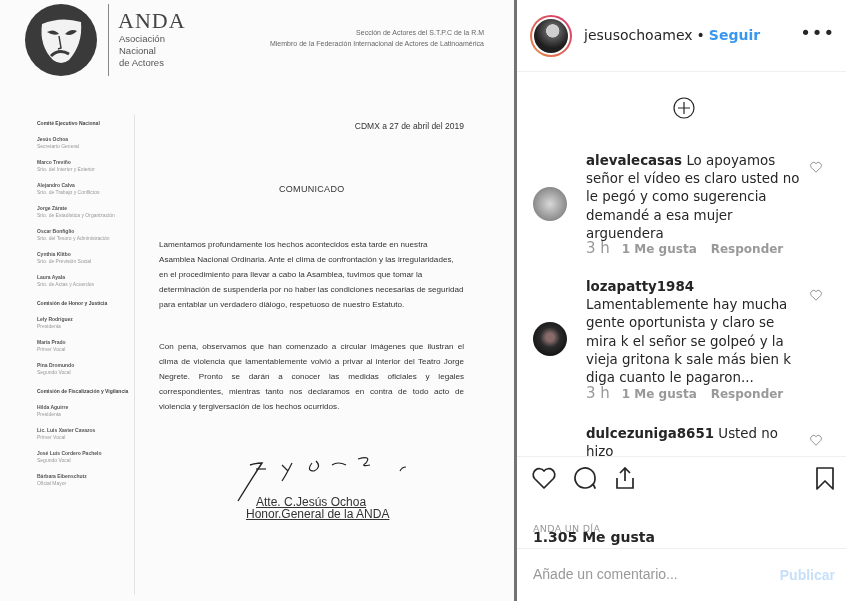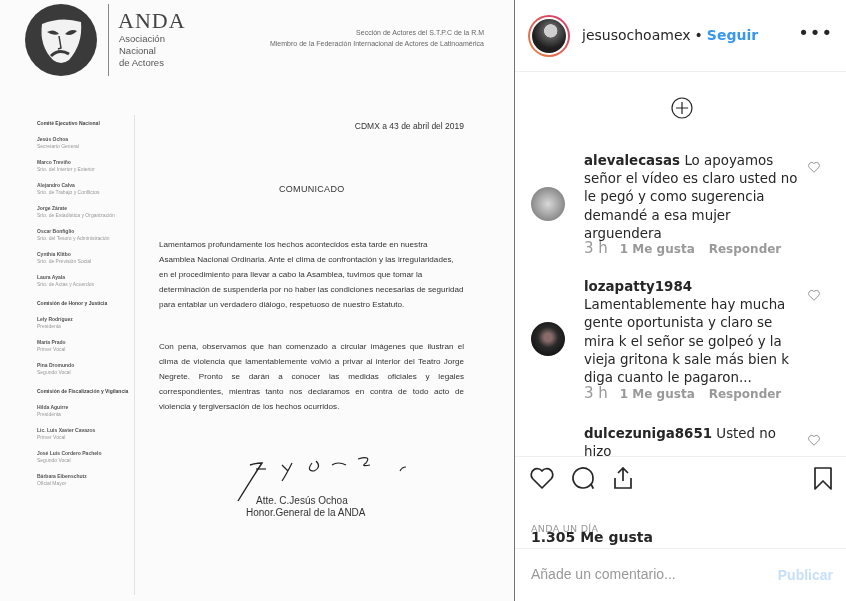--- a/index.html
+++ b/index.html
@@ -17,24 +17,24 @@
   .doc .sidebar-rule { position: absolute; left: 134px; top: 115px; width: 1px; height: 480px; background: #e2e2e2; }
   .doc .side { position: absolute; left: 37px; top: 120px; width: 95px; font-size: 5px; color: #777; line-height: 7px; }
   .doc .side .name { font-weight: bold; color: #555; margin-top: 9px; }
   .doc .side .role { color: #999; }
   .doc .side .section { font-weight: bold; color: #444; margin-top: 12px; }
   .doc .date { position: absolute; right: 50px; top: 121px; font-size: 8.5px; color: #333; }
   .doc .title { position: absolute; left: 279px; top: 184px; font-size: 9px; color: #333; letter-spacing: 0.3px; }
   .doc .para { position: absolute; left: 159px; width: 305px; font-size: 8.1px; line-height: 15px; color: #333; }
   .doc .para.justify { text-align: justify; }
   .doc .signature { position: absolute; left: 236px; top: 455px; }
-  .doc .sign-line { position: absolute; left: 256px; font-size: 10px; color: #333; }
+  .doc .sign-line { position: absolute; left: 256px; font-size: 12px; color: #333; text-decoration: underline; }
 
   
-  .panel { position: absolute; left: 514px; top: 0; width: 332px; height: 601px; border-left: 1px solid #737373; background: #fff; }
+  .panel { position: absolute; left: 514px; top: 0; width: 332px; height: 601px; border-left: 3px solid #737373; background: #fff; }
   .hdr { position: absolute; left: 0; top: 0; width: 332px; height: 72px; border-bottom: 1px solid #efefef; }
   .avatar-ring { position: absolute; left: 13px; top: 15px; width: 42px; height: 42px; border-radius: 50%; background: linear-gradient(45deg, #e58a47, #d6336c); padding: 2px; }
   .avatar-inner { width: 100%; height: 100%; border-radius: 50%; background: #fff; padding: 2px; }
   .avatar-pic { width: 100%; height: 100%; border-radius: 50%; background: radial-gradient(circle at 55% 35%, #cfcfcf 0 22%, #5a5a5a 24%, #1e1e1e 60%); }
   .username { position: absolute; left: 67px; top: 27px; font-size: 14px; color: #262626; }
   .dot { color: #262626; margin: 0 4px; }
   .follow { color: #3897f0; font-weight: bold; cursor: pointer; }
   .more { position: absolute; right: 14px; top: 26px; font-size: 18px; letter-spacing: 1px; color: #262626; line-height: 14px; cursor: pointer; }
 
   .comments { position: absolute; left: 0; top: 72px; width: 332px; height: 385px; overflow: hidden; }
@@ -109,21 +109,21 @@
     <div class="role">Presidenta</div>
     <div class="name">Lic. Luis Xavier Cavazos</div>
     <div class="role">Primer Vocal</div>
     <div class="name">José Luis Cordero Pachelo</div>
     <div class="role">Segundo Vocal</div>
     <div class="name">Bárbara Eibenschutz</div>
     <div class="role">Oficial Mayor</div>
   </div>
   <div class="sidebar-rule"></div>
 
-  <div class="date">CDMX a 43 de abril del 2019</div>
+  <div class="date">CDMX a 27 de abril del 2019</div>
   <div class="title">COMUNICADO</div>
   <div class="para" style="top:237px">Lamentamos profundamente los hechos acontecidos esta tarde en nuestra Asamblea Nacional Ordinaria. Ante el clima de confrontación y las irregularidades, en el procedimiento para llevar a cabo la Asamblea, tuvimos que tomar la determinación de suspenderla por no haber las condiciones necesarias de seguridad para entablar un verdadero diálogo, respetuoso de nuestro Estatuto.</div>
   <div class="para justify" style="top:339px">Con pena, observamos que han comenzado a circular imágenes que ilustran el clima de violencia que lamentablemente volvió a privar al interior del Teatro Jorge Negrete.  Pronto se darán a conocer las medidas oficiales y legales correspondientes, mientras tanto nos declaramos en contra de todo acto de violencia y tergiversación de los hechos ocurridos.</div>
 
   <svg class="signature" width="200" height="50" viewBox="0 0 200 50">
     <path d="M2 46 Q18 20 26 8 Q20 8 14 10" stroke="#222" stroke-width="1.4" fill="none"></path>
     <path d="M20 14 L30 14" stroke="#222" stroke-width="1.2" fill="none"></path>
     <path d="M46 10 L52 16 M56 8 Q50 20 46 26" stroke="#222" stroke-width="1.2" fill="none"></path>
     <path d="M76 8 Q70 16 78 16 Q86 12 80 6" stroke="#222" stroke-width="1.2" fill="none"></path>
     <path d="M96 10 Q102 6 110 10" stroke="#222" stroke-width="1.2" fill="none"></path>

